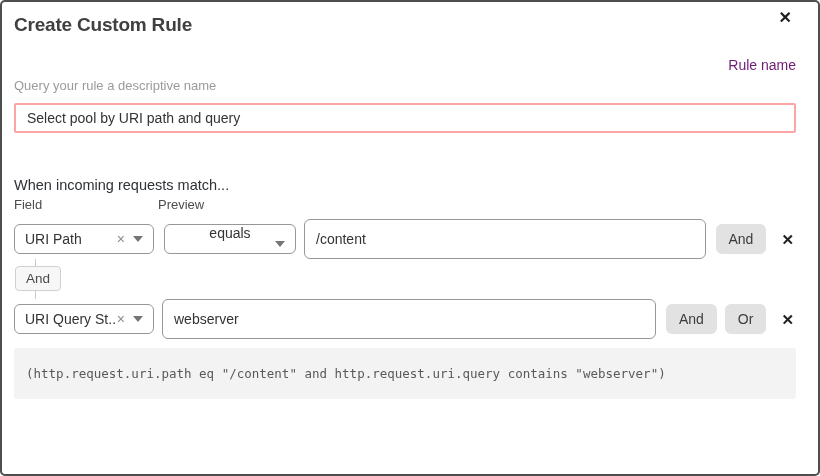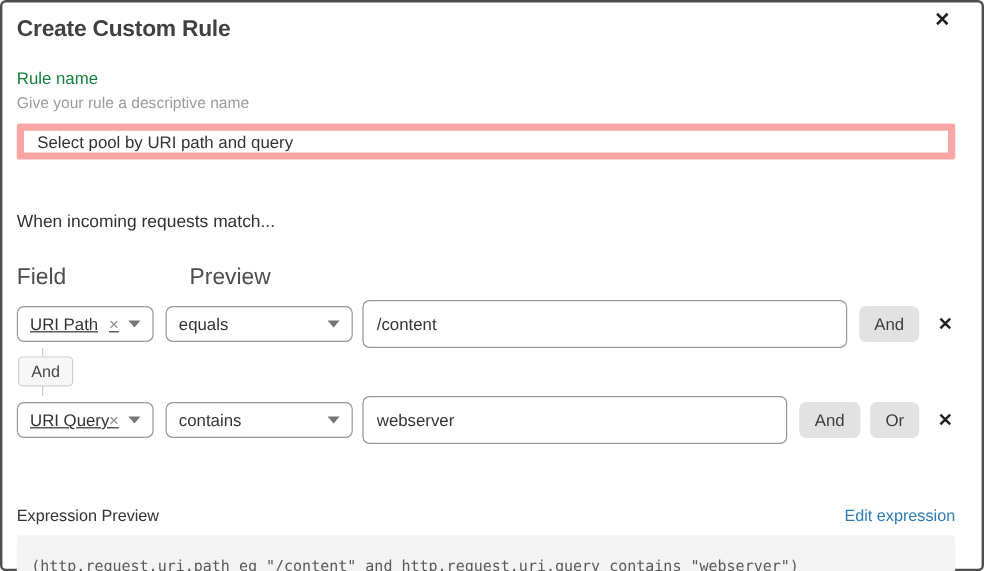--- a/index.html
+++ b/index.html
@@ -19,42 +19,42 @@
   }
   .dialog-close {
     position: absolute; top: 8px; right: 26px;
     font-size: 16px; font-weight: bold; color: #1f1f1f;
     cursor: pointer; line-height: 16px;
   }
   .title {
     font-size: 19px; font-weight: bold; color: #404040;
     letter-spacing: -0.2px; margin-top: 2px;
   }
-  .field-label { margin-top: 21px; font-size: 14px; color: #15803d; }
+  .field-label { margin-top: 21px; font-size: 14px; color: #701a75; text-align: right; }
   .helper { margin-top: 5px; font-size: 13px; color: #9b9b9b; }
   .text-input {
     margin-top: 10px; width: 100%; height: 30px;
-    border: 6px solid #fca5a5; border-radius: 2px;
+    border: 2px solid #fca5a5; border-radius: 2px;
     padding: 0 11px; font-size: 14px; color: #333;
     font-family: "Liberation Sans", sans-serif;
     background: #fff; outline: none; display: block;
   }
   .match-heading { margin-top: 44px; font-size: 14.5px; font-weight: normal; color: #2e3136; }
-  .col-labels { display: flex; margin-top: 28px; font-size: 19px; color: #4d4d4d; align-items: center; }
+  .col-labels { display: flex; margin-top: 4px; font-size: 13px; color: #4d4d4d; align-items: center; }
   .col-labels .c1 { width: 144px; }
   .col-labels .c2 { width: 140px; }
   .col-labels .c3 { flex: 1; }
   .rule-row { display: flex; align-items: center; margin-top: 7px; }
   .select {
     height: 30px; border: 1px solid #979797; border-radius: 6px;
     display: flex; align-items: center; padding: 0 10px;
     font-size: 14px; color: #333; background: #fff; cursor: pointer;
   }
-  .sel-field { width: 114px; text-decoration: underline; }
-  .sel-op { width: 156px; margin-left: 10px; }
+  .sel-field { width: 140px; }
+  .sel-op { width: 132px; margin-left: 10px; flex-direction: column; }
   .sel-text { white-space: nowrap; overflow: hidden; }
   .clear-x { margin-left: auto; color: #8a8a8a; font-size: 14px; line-height: 14px; padding-right: 8px; cursor: pointer; }
   .caret {
     width: 0; height: 0; flex: none;
     border-left: 5px solid transparent; border-right: 5px solid transparent;
     border-top: 6px solid #757575;
   }
   .sel-op .caret { margin-left: auto; }
   .val-input {
     flex: 1; height: 40px; margin-left: 8px; margin-top: 0;
@@ -98,21 +98,21 @@
 </head>
 <body>
 
 <div class="dialog">
 
   <span class="dialog-close">✕</span>
 
   <div class="title">Create Custom Rule</div>
 
   <div class="field-label">Rule name</div>
-  <div class="helper">Give your rule a descriptive name</div>
+  <div class="helper">Query your rule a descriptive name</div>
   <input class="text-input" type="text" value="Select pool by URI path and query" style="">
 
   <div class="match-heading">When incoming requests match...</div>
 
   <div class="col-labels">
     <span class="c1">Field</span>
     <span class="c2">Preview</span>
   </div>
 
   <div class="rule-row">
@@ -135,29 +135,21 @@
     <div class="conn-badge">And</div>
     <div class="conn-line bottom"></div>
   </div>
 
   <div class="rule-row" style="margin-top:0">
     <div class="select sel-field">
       <span class="sel-text">URI Query St...</span>
       <span class="clear-x">×</span>
       <span class="caret"></span>
     </div>
-    <div class="select sel-op">
-      <span class="sel-text">contains</span>
-      <span class="caret"></span>
-    </div>
     <input class="val-input" type="text" value="webserver" style="">
     <button class="op-btn">And</button>
     <button class="op-btn" style="margin-left:8px">Or</button>
     <span class="remove-x">✕</span>
   </div>
 
-  <div class="preview-row">
-    <span class="preview-label">Expression Preview</span>
-    <a class="edit-link" id="edit-link" style="color: rgb(46, 124, 184);">Edit expression</a>
-  </div>
   <div class="code-block">(http.request.uri.path eq "/content" and http.request.uri.query contains "webserver")</div>
 
 </div>
 
 </body></html>

